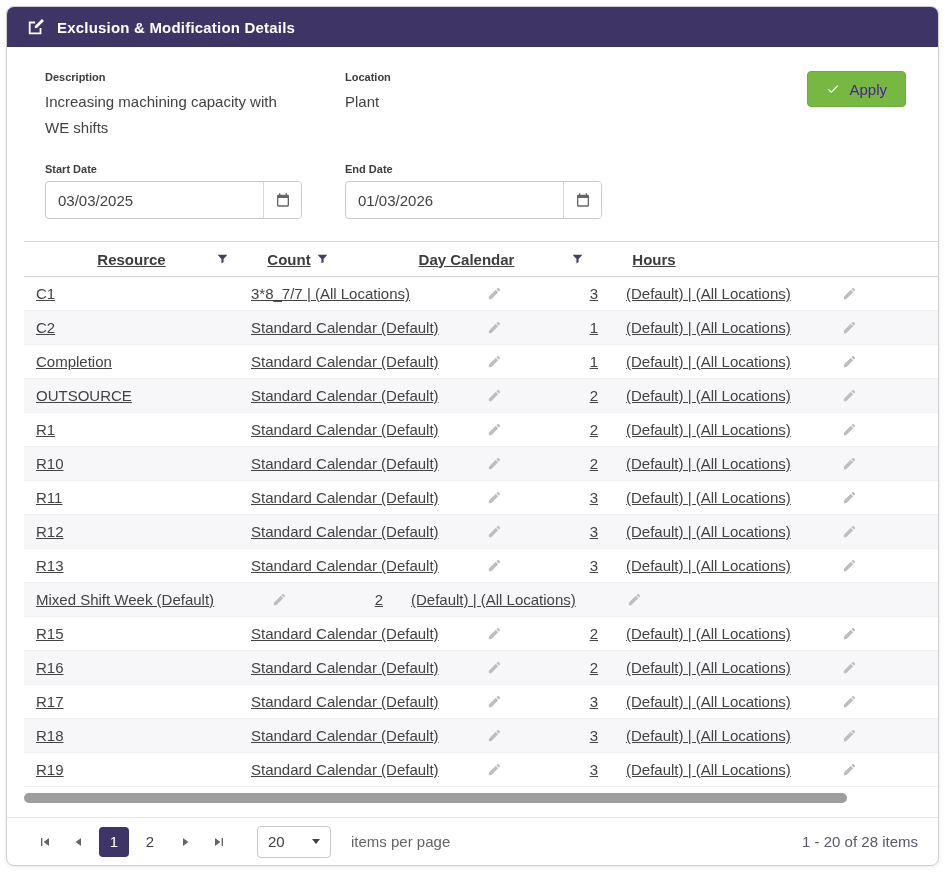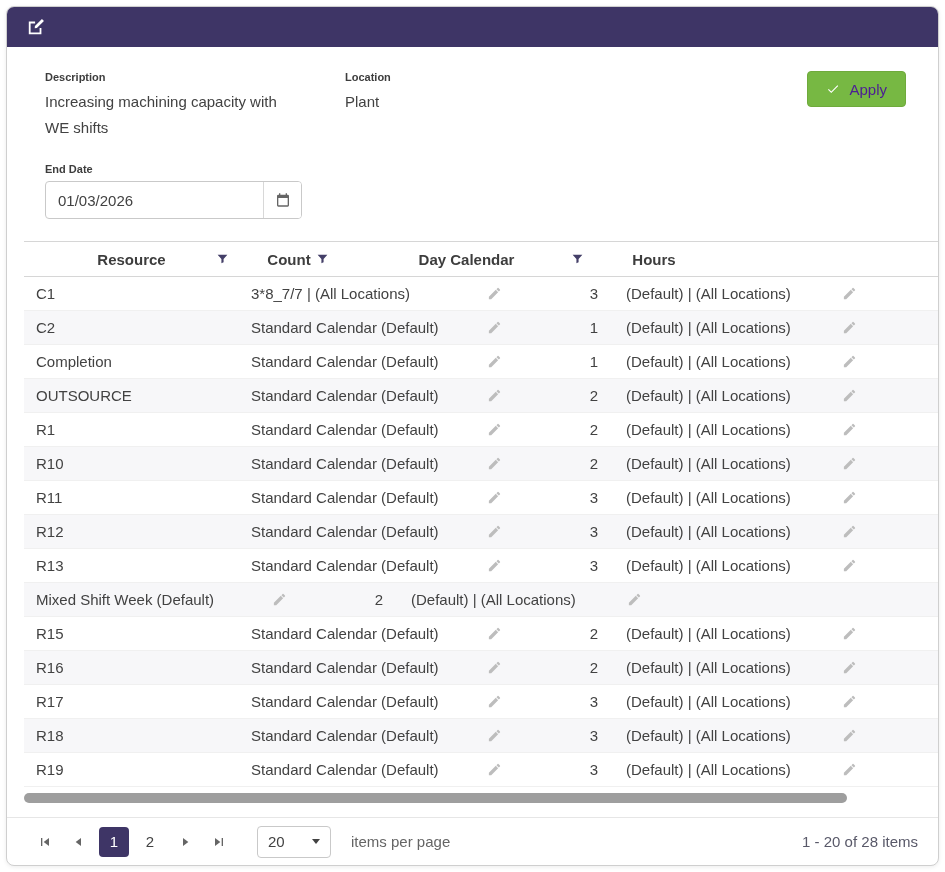--- a/index.html
+++ b/index.html
@@ -92,20 +92,21 @@
     background: #fff;
     cursor: pointer;
   }
 
   
   .grid-wrap {
     margin-left: 17px;
     flex: 1 1 auto;
     overflow: hidden;
     position: relative;
+    text-decoration: underline;
   }
   .grid-inner { width: 965px; }
   .thead {
     display: flex;
     height: 36px;
     border-top: 1px solid #d6d6d6;
     border-bottom: 1px solid #d6d6d6;
     align-items: center;
   }
   .th {
@@ -227,20 +228,21 @@
 <div class="page">
   <div class="card">
 
     <div class="titlebar">
       <span class="t-icon">
         <svg width="18" height="18" viewBox="0 0 20 20">
           <path fill="#ffffff" d="M2 4v14h14v-7h-2v5H4V6h5V4H2z"></path>
           <path fill="#ffffff" d="M16.6 1.2l2.2 2.2L11 11.2 8.6 11.4 8.8 9 16.6 1.2z"></path>
         </svg>
       </span>
+      <span class="t-text">Exclusion &amp; Modification Details</span>
     </div>
 
     <div class="form-area">
       <div class="form-row">
         <div class="form-col">
           <div class="f-label">Description</div>
           <div class="f-value desc-value">Increasing machining capacity with WE shifts</div>
         </div>
         <div class="form-col">
           <div class="f-label">Location</div>
@@ -250,20 +252,31 @@
           <span style="display:inline-flex">
             <svg width="14" height="14" viewBox="0 0 24 24">
                 <path fill="#ffffff" d="M9 16.2 4.8 12l-1.4 1.4L9 19 21 7l-1.4-1.4z"></path>
               </svg>
           </span>
           <span>Apply</span>
         </button>
       </div>
 
       <div class="form-row dates-row">
+        <div class="form-col">
+          <div class="f-label">Start Date</div>
+          <div class="datepicker">
+            <input type="text" value="03/03/2025" style="">
+            <span class="cal-btn">
+              <svg width="16" height="16" viewBox="0 0 24 24">
+                  <path fill="#656565" d="M19 4h-1V2h-2v2H8V2H6v2H5a2 2 0 0 0-2 2v14a2 2 0 0 0 2 2h14a2 2 0 0 0 2-2V6a2 2 0 0 0-2-2zm0 16H5V9h14v11z"></path>
+                </svg>
+            </span>
+          </div>
+        </div>
         <div class="form-col">
           <div class="f-label">End Date</div>
           <div class="datepicker">
             <input type="text" value="01/03/2026" style="">
             <span class="cal-btn">
               <svg width="16" height="16" viewBox="0 0 24 24">
                   <path fill="#656565" d="M19 4h-1V2h-2v2H8V2H6v2H5a2 2 0 0 0-2 2v14a2 2 0 0 0 2 2h14a2 2 0 0 0 2-2V6a2 2 0 0 0-2-2zm0 16H5V9h14v11z"></path>
                 </svg>
             </span>
           </div>

